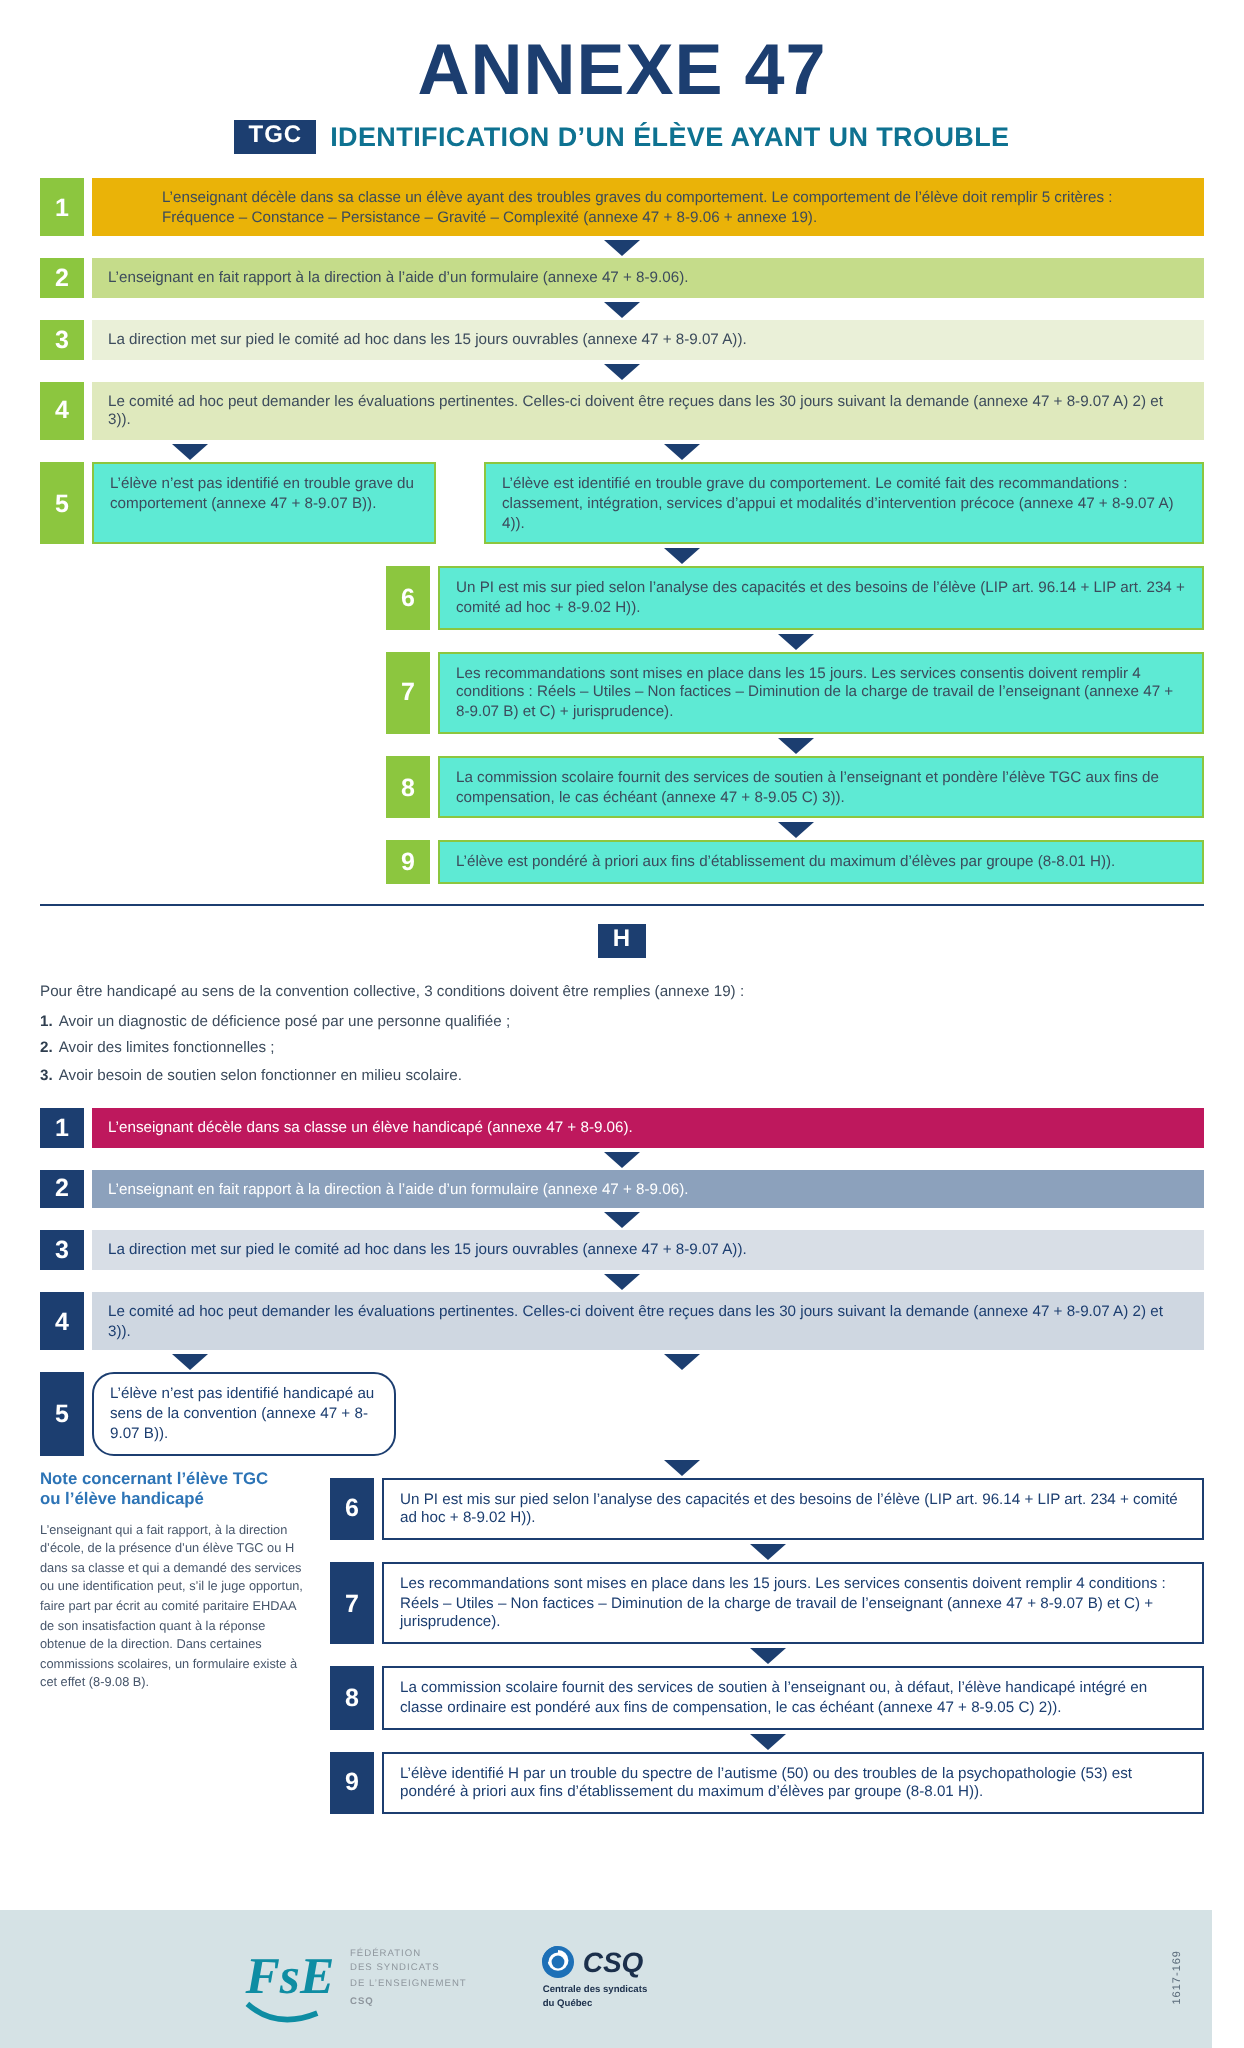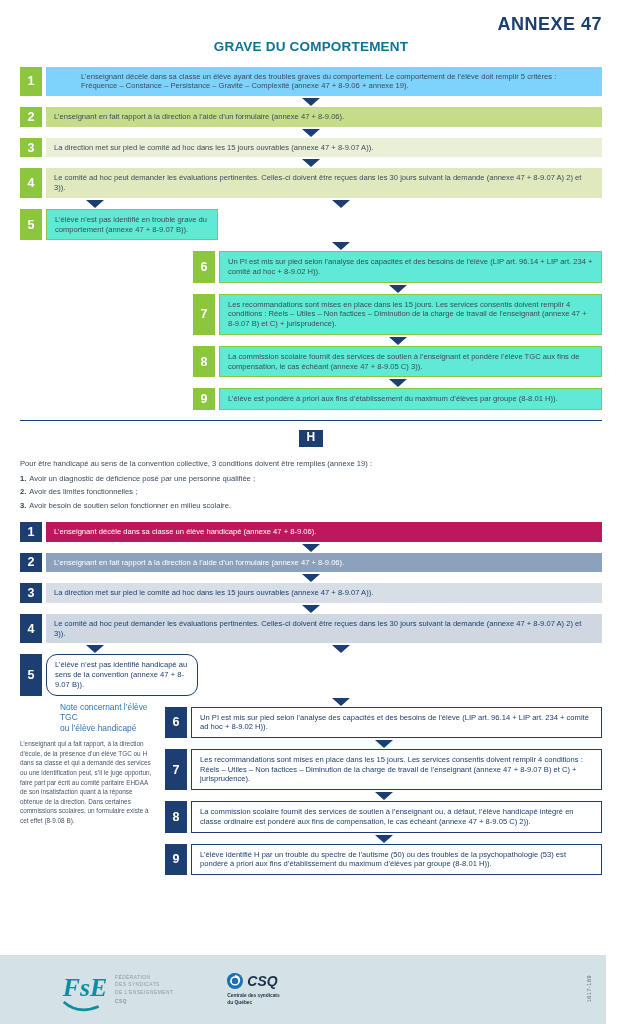--- a/index.html
+++ b/index.html
@@ -1,34 +1,34 @@
 <!DOCTYPE html>
 <html><head>
 <meta charset="utf-8">
 <style>
   html,body { margin:0; padding:0; }
   body { width:622px; height:1024px; background:#ffffff; font-family:"Liberation Sans", sans-serif; }
   .page { position:relative; width:622px; height:1024px; overflow:hidden; box-sizing:border-box; padding:0 20px; }
 
   
-  .title { margin:14px 0 4px; text-align:right; font-size:18px; font-weight:bold; letter-spacing:0.5px; color:#1c3e70; }
+  .title { margin:14px 0 4px; text-align:center; font-size:36px; font-weight:bold; letter-spacing:0.5px; color:#1c3e70; }
   .subhead { text-align:center; line-height:1.15; margin-bottom:12px; }
   .subhead .line { display:flex; justify-content:center; align-items:center; gap:7px; }
   .badge { background:#1c3e70; color:#ffffff; font-weight:bold; font-size:12px; padding:1px 7px 2px; letter-spacing:0.5px; }
   .subhead-text { color:#0e7291; font-weight:bold; font-size:13.5px; letter-spacing:0.2px; }
 
   
   .row { display:flex; gap:4px; }
   .num { flex:0 0 22px; display:flex; align-items:center; justify-content:center; color:#fff; font-weight:bold; font-size:12.5px; }
   .num.g { background:#8cc63f; }
   .num.n { background:#1c3e70; }
   .box { flex:1; padding:5px 8px; font-size:7.6px; line-height:1.28; color:#3c4b5c; }
   .outl-g { background:#5eead4; border:1.5px solid #8cc63f; }
   .outl-n { background:#fff; border:1.5px solid #1c3e70; color:#1c3e70; }
-  .fill-g1 { background:#7dd3fc;padding-left:35px; } .fill-g2 { background:#c5dc8a; }
+  .fill-g1 { background:#eab308;padding-left:35px; } .fill-g2 { background:#c5dc8a; }
   .fill-g3 { background:#eaf0d8; } .fill-g4 { background:#dfe9bd; }
   .fill-h1 { background:#be185d; color:#ffffff; } .fill-h2 { background:#8ca1bc; color:#ffffff; }
   .fill-h3 { background:#d8dee6; color:#1c3e70; } .fill-h4 { background:#cfd7e1; color:#1c3e70; }
   .fixed-no { flex:0 0 154px; }
   .fixed-no-h { flex:0 0 134px;border-radius:11px; }
   .gap-g { flex:0 0 16px; } .gap-h { flex:0 0 8px; }
 
   .tri { width:0; height:0; border-left:9px solid transparent; border-right:9px solid transparent; border-top:8px solid #1c3e70; }
   .tri.c { margin:2px auto 1px; }
   .pair { position:relative; height:11px; }
@@ -41,44 +41,47 @@
   .divider { border:none; border-top:1.5px solid #1c3e70; margin:10px 0 9px; }
 
   
   .intro { margin:10px 0 6px; font-size:7.6px; color:#3c4b5c; }
   .cond { display:flex; gap:3px; font-size:7.6px; color:#3c4b5c; margin-bottom:4.5px; }
   .cond b { color:#2f3e4f; }
   .h-flow { margin-top:12px; }
 
   .h-bottom { display:flex; }
   .note-col { flex:0 0 145px; padding-right:10px; box-sizing:border-box; padding-top:6px; }
-  .note-head { color:#2d74b6; font-weight:normal; font-size:8.4px; line-height:1.25;margin-left:40px; }
+  .note-head { color:#2d74b6; font-weight:bold; font-size:8.4px; line-height:1.25; }
   .note-body { margin-top:6px; font-size:6.4px; line-height:1.5; color:#47566b; }
   .h-sub { flex:1; }
 
   
-  .footer { position:absolute; left:0; right:16px; bottom:0; height:69px; background:#d5e2e5; display:flex; align-items:center; padding-left:60px; gap:54px; box-sizing:border-box; }
+  .footer { position:absolute; left:0; right:16px; bottom:0; height:69px; background:#d5e2e5; display:flex; align-items:center; padding-left:120px; gap:38px; box-sizing:border-box; }
   .fse { display:flex; align-items:center; gap:9px; }
   .fse-lines { font-size:4.8px; letter-spacing:0.5px; color:#8f979e; line-height:1.5; }
   .fse-lines .b { font-weight:bold; margin-top:2px; }
   .csq { display:flex; flex-direction:column; gap:3px; }
   .csq-top { display:flex; align-items:center; gap:4px; }
   .csq-word { font-size:14px; font-weight:bold; font-style:italic; color:#1b2f4b; }
   .csq-tag { font-size:4.8px; font-weight:bold; color:#1b2f4b; line-height:1.5; }
   .doc-code { position:absolute; right:14px; bottom:22px; writing-mode:vertical-rl; transform:rotate(180deg); font-size:5.5px; color:#5a6b7a; letter-spacing:0.5px; }
 </style>
 </head>
 <body>
 
 <div class="page">
 
   <div class="title">ANNEXE 47</div>
 
   <div class="subhead">
-    <div class="subhead-text">GRAVE DU COMPORTEMENT</div>
+    <div class="line">
+      <span class="badge">TGC</span>
+      <span class="subhead-text">IDENTIFICATION D’UN ÉLÈVE AYANT UN TROUBLE</span>
+    </div>
   </div>
 
   <div>
     <div class="row">
       <div class="num g">1</div>
       <div class="box fill-g1">L’enseignant décèle dans sa classe un élève ayant des troubles graves du comportement. Le comportement de l’élève doit remplir 5 critères : Fréquence – Constance – Persistance – Gravité – Complexité (annexe 47 + 8-9.06 + annexe 19).</div>
     </div>
     <div class="tri c"></div>
 
     <div class="row">
@@ -99,20 +102,21 @@
     </div>
     <div class="pair">
       <div class="tri t-left"></div>
       <div class="tri t-right"></div>
     </div>
 
     <div class="row">
       <div class="num g">5</div>
       <div class="box outl-g fixed-no">L’élève n’est pas identifié en trouble grave du comportement (annexe 47 + 8-9.07 B)).</div>
       <div class="gap-g"></div>
+      <div class="box outl-g">L’élève est identifié en trouble grave du comportement. Le comité fait des recommandations : classement, intégration, services d’appui et modalités d’intervention précoce (annexe 47 + 8-9.07 A) 4)).</div>
     </div>
 
     <div class="sub">
       <div class="tri entry-g"></div>
       <div class="row">
         <div class="num g">6</div>
         <div class="box outl-g">Un PI est mis sur pied selon l’analyse des capacités et des besoins de l’élève (LIP art. 96.14 + LIP art. 234 + comité ad hoc + 8-9.02 H)).</div>
       </div>
       <div class="tri c"></div>
       <div class="row">

